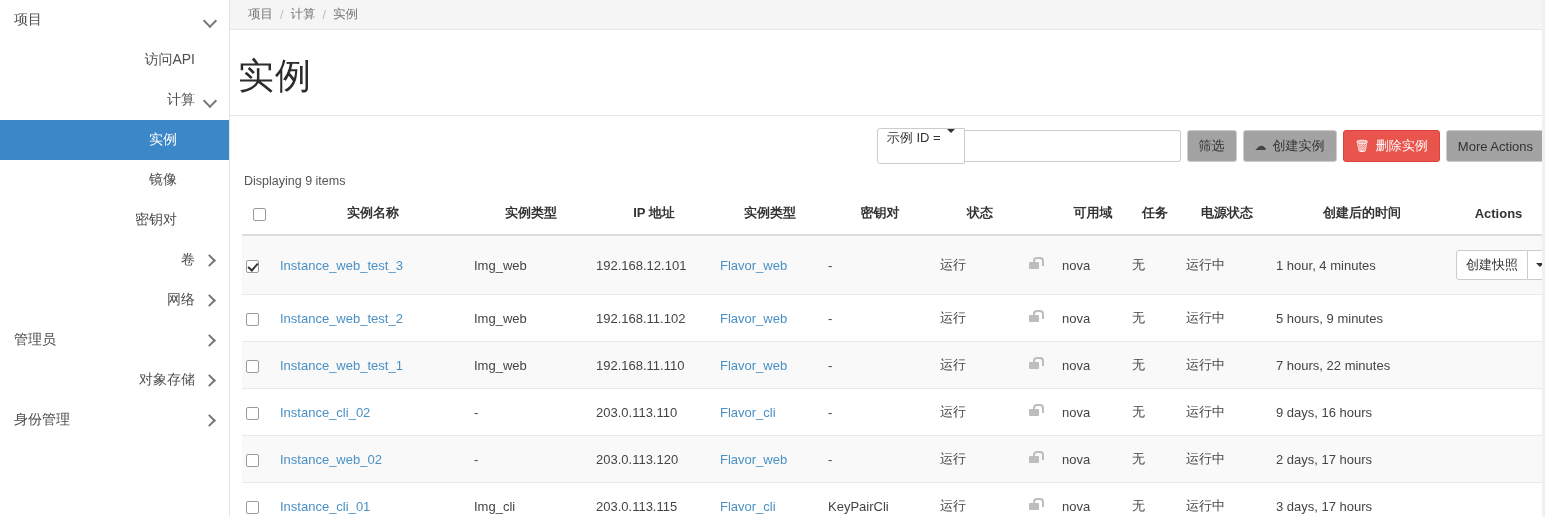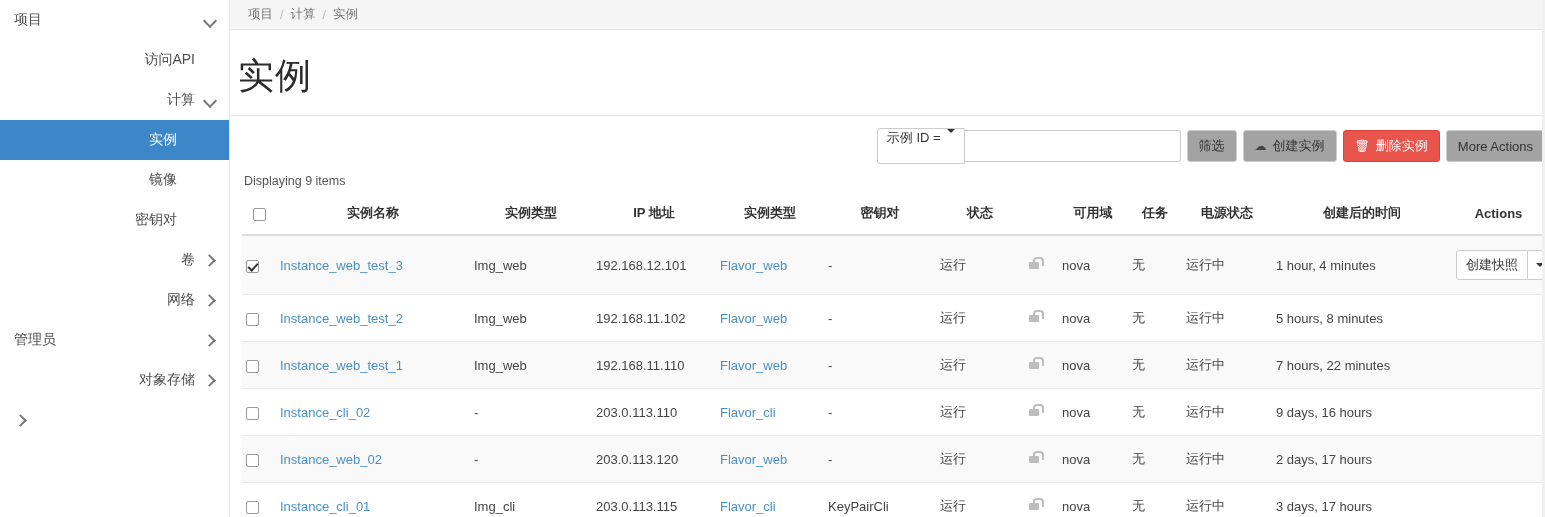--- a/index.html
+++ b/index.html
@@ -253,20 +253,21 @@
         </div>
         <div class="nav-item lvl0">
           <span class="nav-label">管理员</span>
           <span class="caret right"></span>
         </div>
         <div class="nav-item lvl1">
           <span class="nav-label">对象存储</span>
           <span class="caret right"></span>
         </div>
         <div class="nav-item lvl0">
+          <span class="nav-label">身份管理</span>
           <span class="caret right"></span>
         </div>
       </div>
   </nav>
 
   <div class="main">
 
     <div class="breadcrumb">
       <span class="crumb">项目</span>
       <span class="sep">/</span>
@@ -360,21 +361,21 @@
               <td><a class="cell-link">Instance_web_test_2</a></td>
               <td>Img_web</td>
               <td>192.168.11.102</td>
               <td><a class="cell-link">Flavor_web</a></td>
               <td>-</td>
               <td>运行</td>
               <td><span class="lock-ico"></span></td>
               <td>nova</td>
               <td>无</td>
               <td>运行中</td>
-              <td>5 hours, 8 minutes</td>
+              <td>5 hours, 9 minutes</td>
               <td></td>
             </tr>
             <tr>
               <td><span class="cb"></span></td>
               <td><a class="cell-link">Instance_web_test_1</a></td>
               <td>Img_web</td>
               <td>192.168.11.110</td>
               <td><a class="cell-link">Flavor_web</a></td>
               <td>-</td>
               <td>运行</td>

